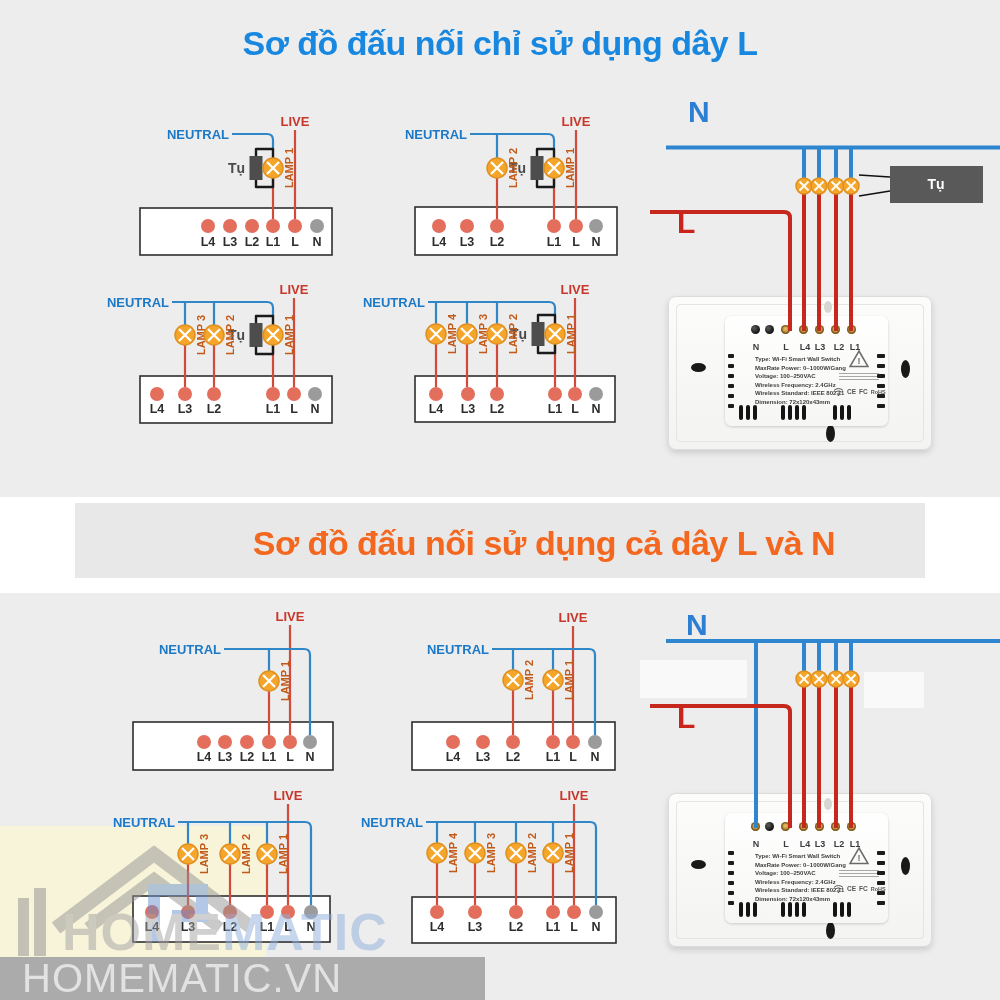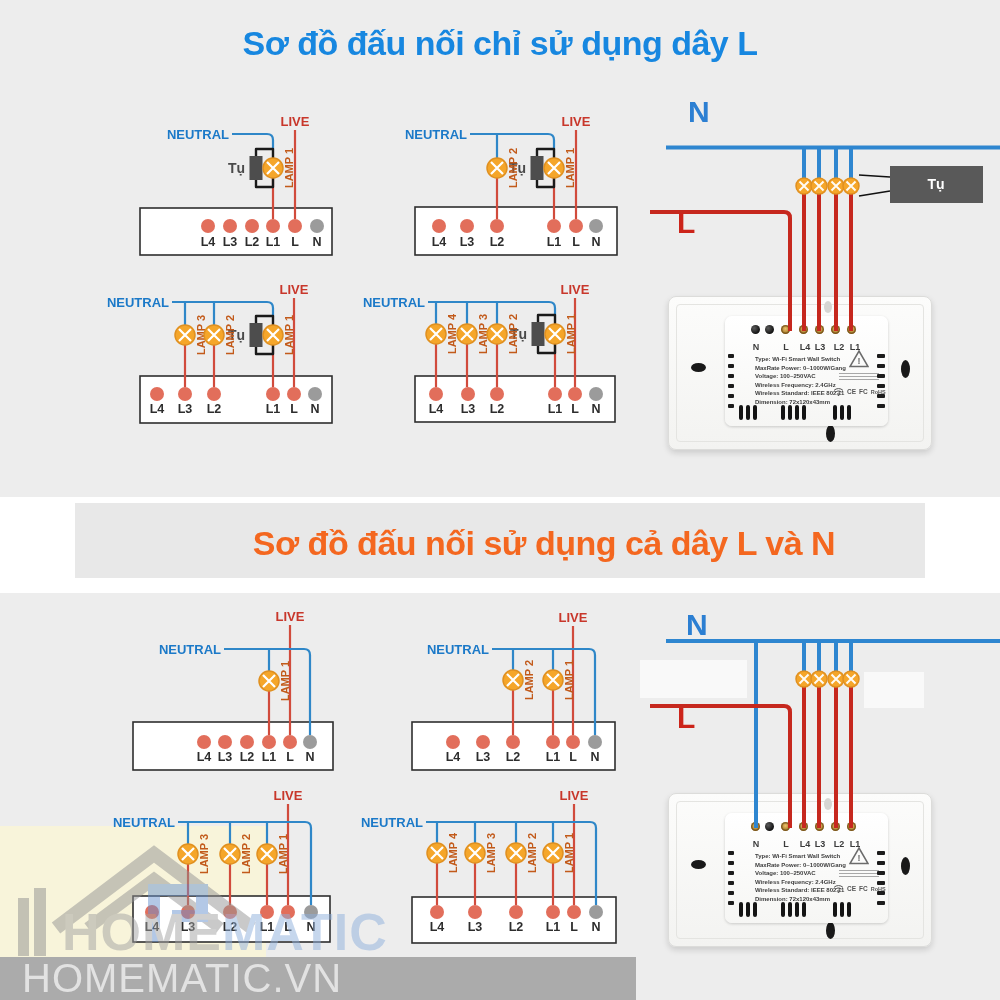--- a/index.html
+++ b/index.html
@@ -6,21 +6,21 @@
   .canvas{position:relative;width:1000px;height:1000px;background:#ededed;overflow:hidden;margin:0 auto;}
   .abs{position:absolute;}
   
   .title1{left:0;top:24px;width:1000px;text-align:center;font-size:34px;font-weight:bold;letter-spacing:-.5px;color:var(--title1,#1787e0);z-index:6;}
   .band{left:0;top:497px;width:1000px;height:96px;background:#fff;z-index:0;}
   .band-inner{left:75px;top:503px;width:850px;height:75px;background:#e8e8e8;z-index:0;}
   .title2{left:0;top:524px;width:1000px;text-align:center;padding-left:88px;box-sizing:border-box;font-size:34px;font-weight:bold;letter-spacing:-.5px;color:var(--title2,#f4671f);z-index:6;}
   
   .cream{left:0;top:826px;width:266px;height:132px;background:var(--cream,#f8f4da);z-index:1;}
   .logo{left:16px;top:830px;z-index:4;opacity:.5;pointer-events:none;}
-  .footerbar{left:0;top:957px;width:636px;height:43px;background:var(--footerbar,#ababab);z-index:5;}
+  .footerbar{left:0;top:957px;width:485px;height:43px;background:var(--footerbar,#ababab);z-index:5;}
   .footerbar div{font-size:40px;line-height:43px;padding-left:22px;letter-spacing:1px;color:#e2e2e2;font-weight:400;white-space:nowrap;}
   
   #wires{left:0;top:0;z-index:3;pointer-events:none;}
   
   .device{position:absolute;width:264px;height:154px;z-index:2;}
   .plate{position:absolute;inset:0;background:linear-gradient(#fcfcfb,#f3f3f1);border:1px solid #dcdcda;border-radius:8px;box-shadow:0 3px 6px rgba(0,0,0,.14);}
   .plate-inner{position:absolute;inset:7px;border:1px solid #e4e4e1;border-radius:4px;}
   .oval{position:absolute;background:#191919;border-radius:50%;}
   .oval-left{left:22px;top:66px;width:15px;height:9px;}
   .oval-right{left:232px;top:63px;width:9px;height:18px;}

